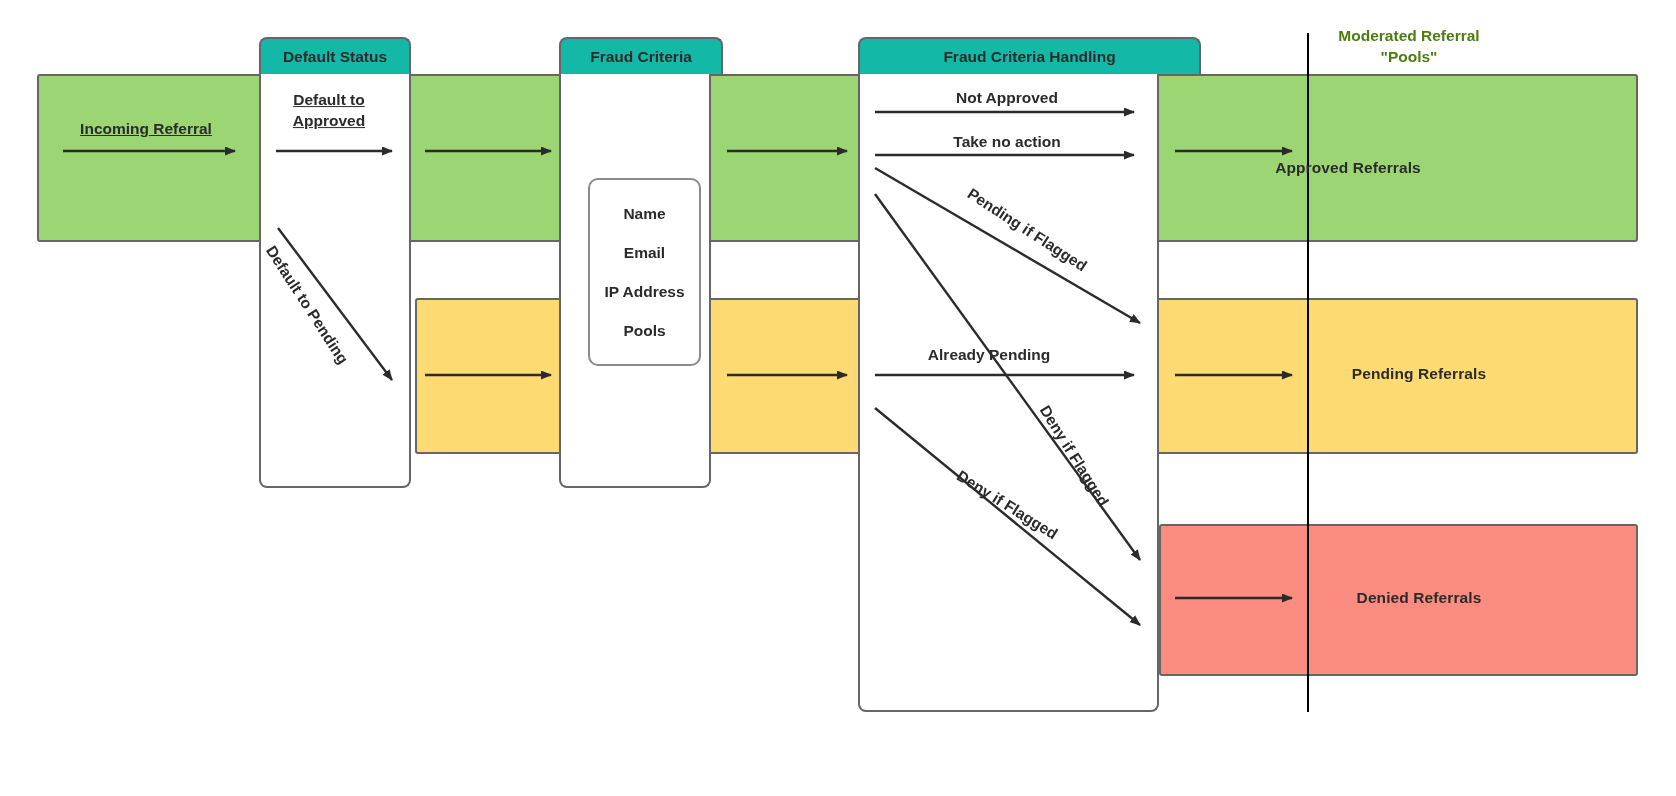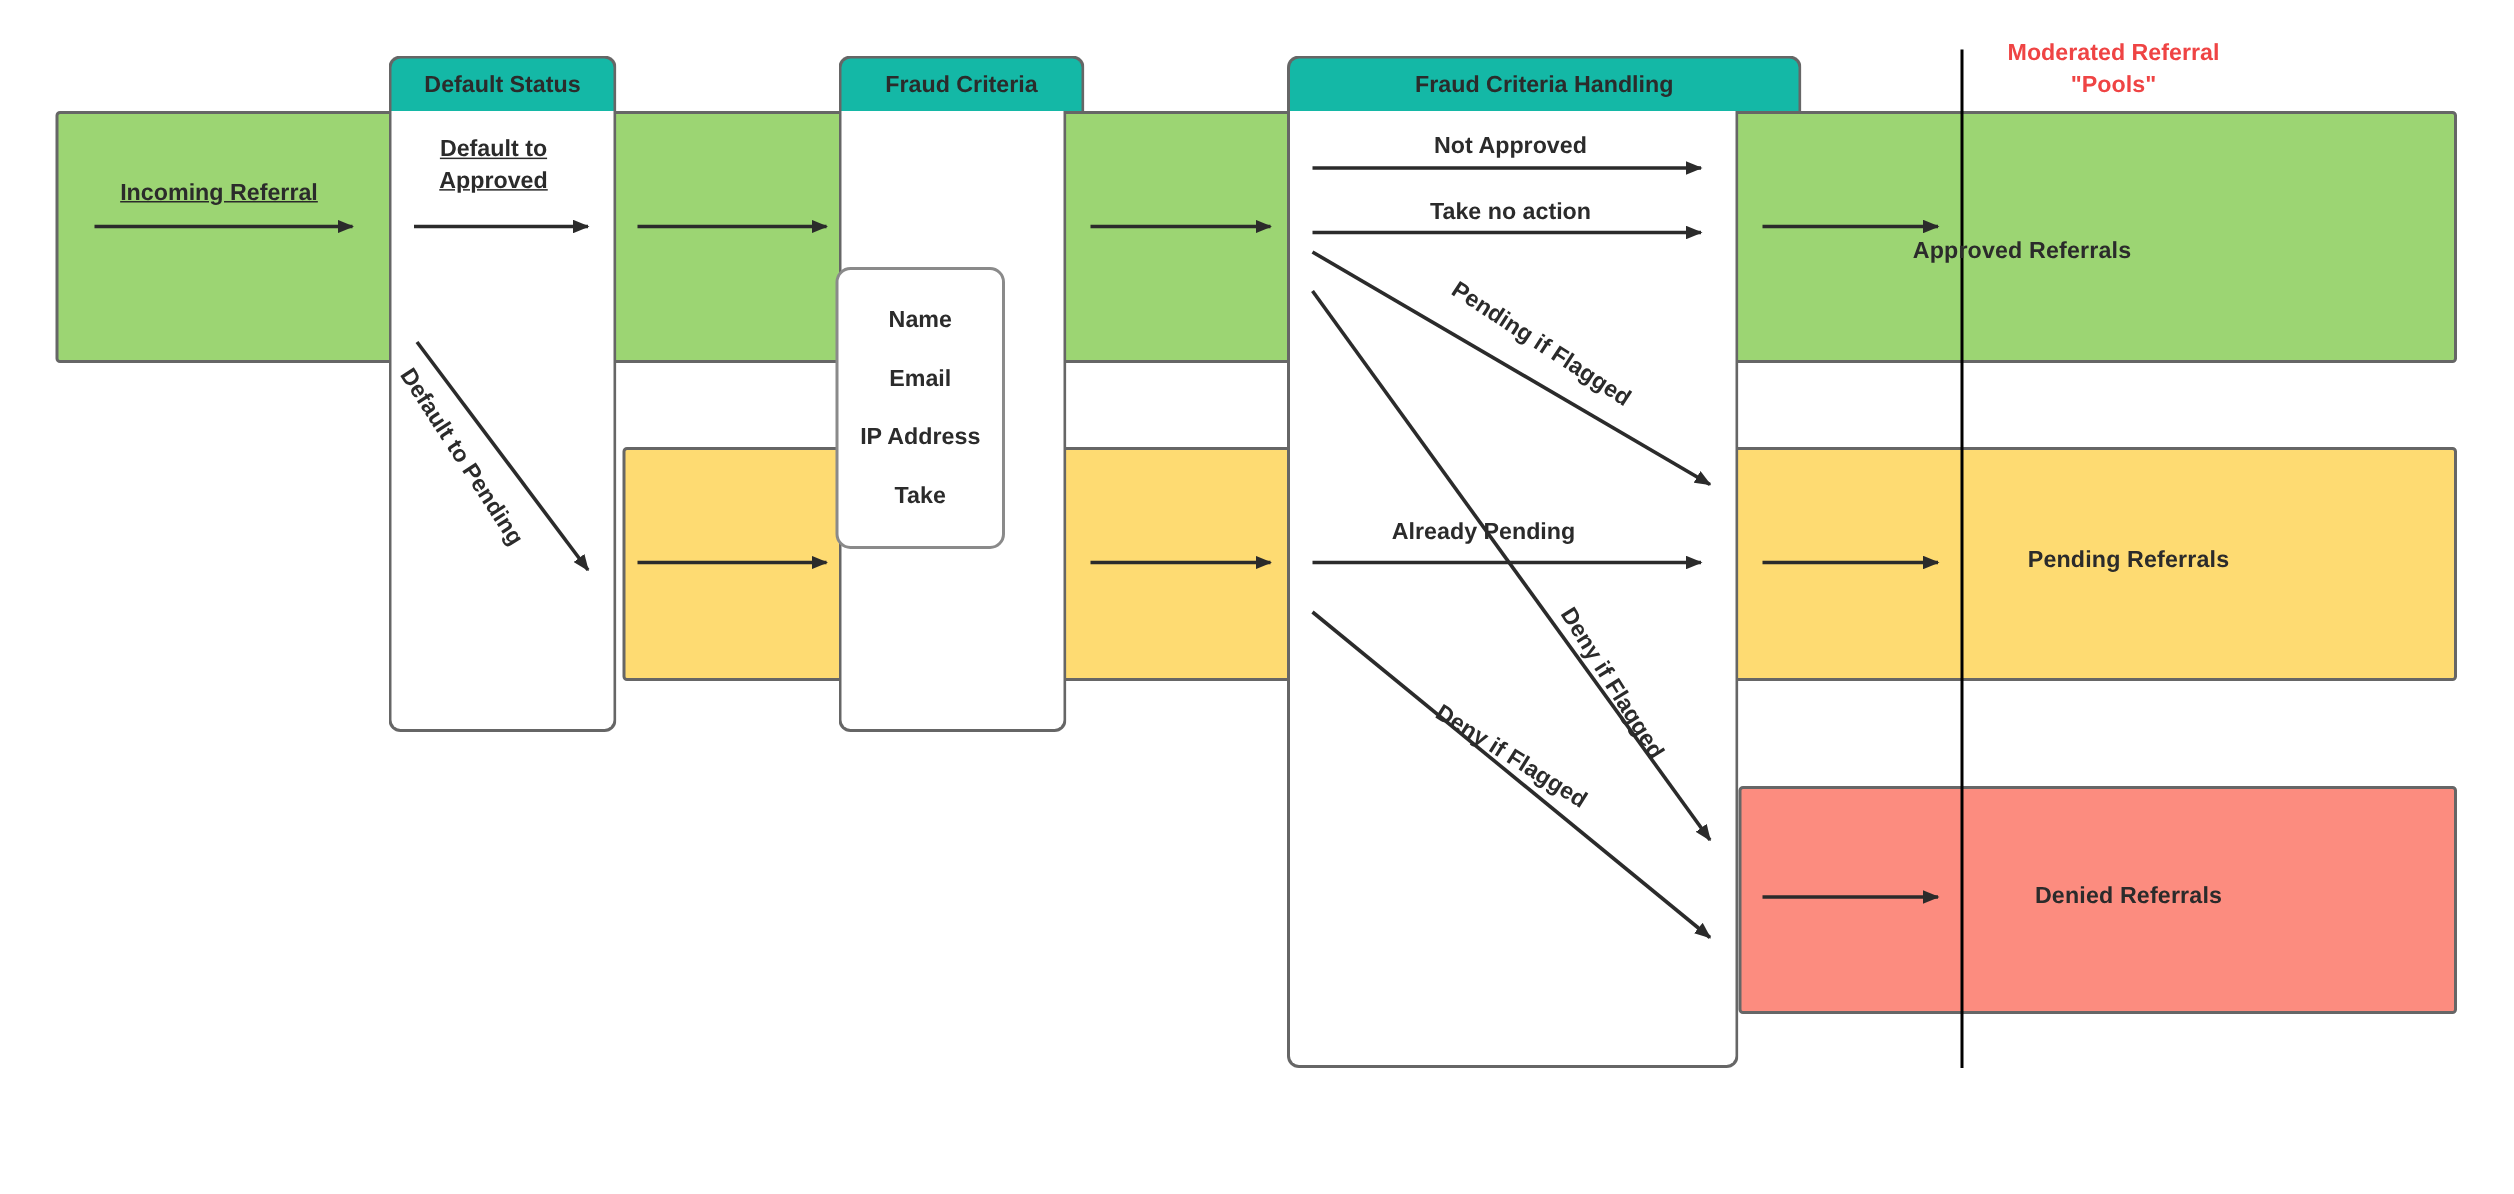--- a/index.html
+++ b/index.html
@@ -51,21 +51,21 @@
   }
   .arrow-label.two-line{line-height:1.35;text-align:center;text-decoration:underline;}
 
   .rot-label{
     position:absolute;font-weight:bold;font-size:15.5px;color:#2b2b2b;
     white-space:nowrap;transform-origin:0 0;
   }
 
   
   .pools-title{
-    position:absolute;font-weight:bold;font-size:15.5px;color:#ef4444;
+    position:absolute;font-weight:bold;font-size:15.5px;color:#4d7c0f;
     text-align:center;line-height:1.35;transform:translateX(-50%);
   }
 
   
   .pool-divider{position:absolute;background:#000000;width:2px;}
 
   svg.overlay{position:absolute;left:0;top:0;width:1676px;height:796px;pointer-events:none;}
 </style>
 </head>
 <body>
@@ -81,25 +81,25 @@
   <div class="lane-header" style="left:259px;top:37px;width:152px;height:37px;">
     <span>Default Status</span>
   </div>
   <div class="lane-body" style="left:259px;top:74px;width:152px;height:414px;"></div>
 
   <div class="lane-header" style="left:559px;top:37px;width:164px;height:37px;">
     <span>Fraud Criteria</span>
   </div>
   <div class="lane-body" style="left:559px;top:74px;width:152px;height:414px;"></div>
 
-  <div class="criteria-box" style="left:557px;top:178px;width:113px;height:188px;">
+  <div class="criteria-box" style="left:588px;top:178px;width:113px;height:188px;">
     <div class="criteria-item">Name</div>
     <div class="criteria-item">Email</div>
     <div class="criteria-item">IP Address</div>
-    <div class="criteria-item">Take</div>
+    <div class="criteria-item">Pools</div>
   </div>
 
   <div class="lane-header" style="left:858px;top:37px;width:343px;height:37px;">
     <span>Fraud Criteria Handling</span>
   </div>
   <div class="lane-body" style="left:858px;top:74px;width:301px;height:638px;"></div>
 
   <div class="pools-title" style="left:1409px;top:26px;">
     <div>Moderated Referral</div>
     <div>"Pools"</div>

